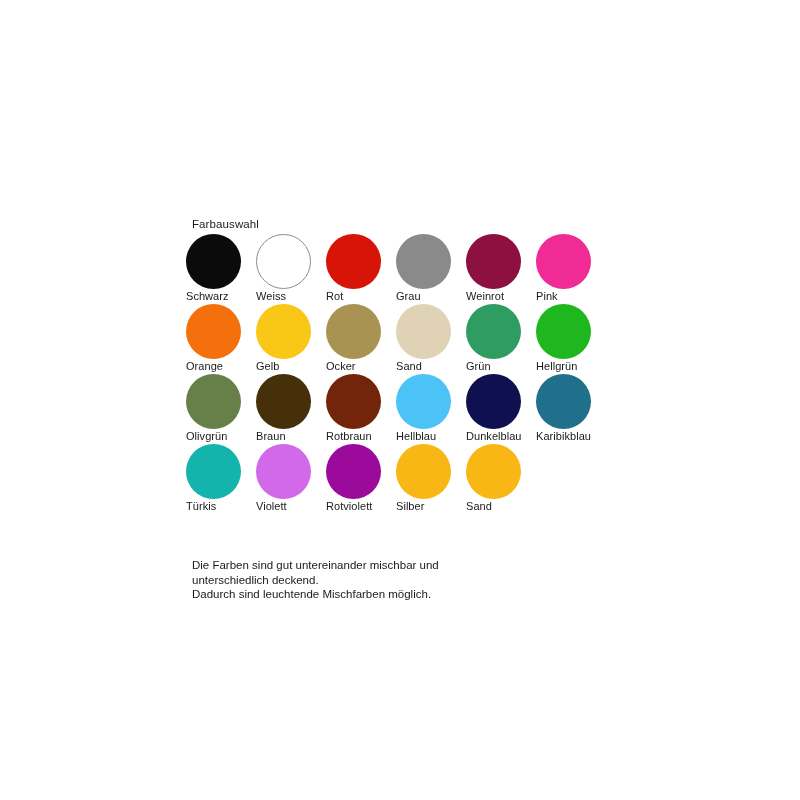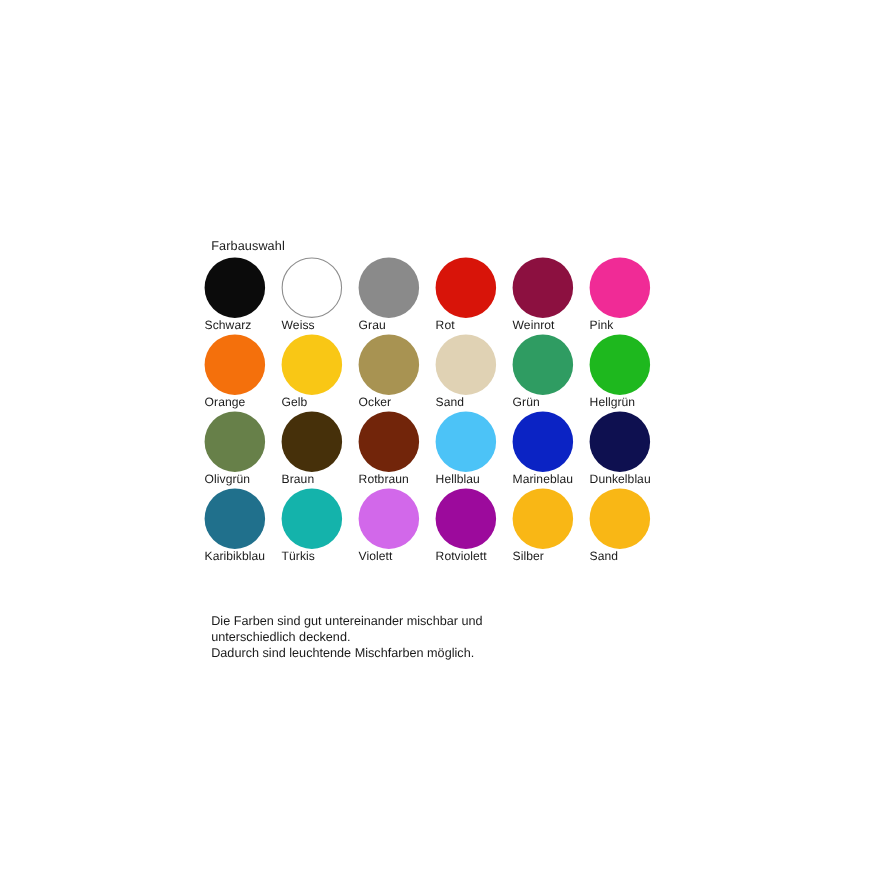--- a/index.html
+++ b/index.html
@@ -125,28 +125,28 @@
     <div id="swatch-grid">
         <div class="swatch-cell">
           <div class="swatch-dot" style="background: rgb(11, 11, 11);"></div>
           <div class="swatch-label">Schwarz</div>
         </div>
         <div class="swatch-cell">
           <div class="swatch-dot outlined" style="background: rgb(255, 255, 255);"></div>
           <div class="swatch-label">Weiss</div>
         </div>
         <div class="swatch-cell">
+          <div class="swatch-dot" style="background: rgb(216, 20, 9);"></div>
+          <div class="swatch-label">Rot</div>
+        </div>
+        <div class="swatch-cell">
           <div class="swatch-dot" style="background: rgb(138, 138, 138);"></div>
           <div class="swatch-label">Grau</div>
         </div>
         <div class="swatch-cell">
-          <div class="swatch-dot" style="background: rgb(216, 20, 9);"></div>
-          <div class="swatch-label">Rot</div>
-        </div>
-        <div class="swatch-cell">
           <div class="swatch-dot" style="background: rgb(140, 16, 64);"></div>
           <div class="swatch-label">Weinrot</div>
         </div>
         <div class="swatch-cell">
           <div class="swatch-dot" style="background: rgb(240, 43, 150);"></div>
           <div class="swatch-label">Pink</div>
         </div>
         <div class="swatch-cell">
           <div class="swatch-dot" style="background: rgb(244, 112, 12);"></div>
           <div class="swatch-label">Orange</div>
@@ -179,24 +179,20 @@
           <div class="swatch-dot" style="background: rgb(70, 48, 10);"></div>
           <div class="swatch-label">Braun</div>
         </div>
         <div class="swatch-cell">
           <div class="swatch-dot" style="background: rgb(114, 37, 10);"></div>
           <div class="swatch-label">Rotbraun</div>
         </div>
         <div class="swatch-cell">
           <div class="swatch-dot" style="background: rgb(76, 195, 247);"></div>
           <div class="swatch-label">Hellblau</div>
-        </div>
-        <div class="swatch-cell">
-          <div class="swatch-dot" style="background: rgb(11, 35, 196);"></div>
-          <div class="swatch-label">Marineblau</div>
         </div>
         <div class="swatch-cell">
           <div class="swatch-dot" style="background: rgb(14, 16, 80);"></div>
           <div class="swatch-label">Dunkelblau</div>
         </div>
         <div class="swatch-cell">
           <div class="swatch-dot" style="background: rgb(32, 112, 140);"></div>
           <div class="swatch-label">Karibikblau</div>
         </div>
         <div class="swatch-cell">

